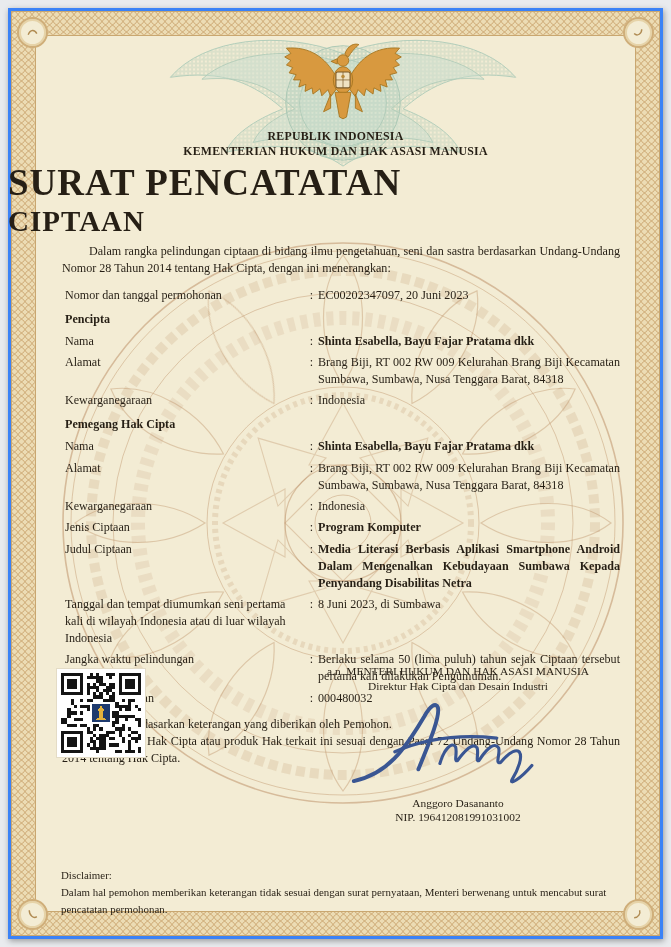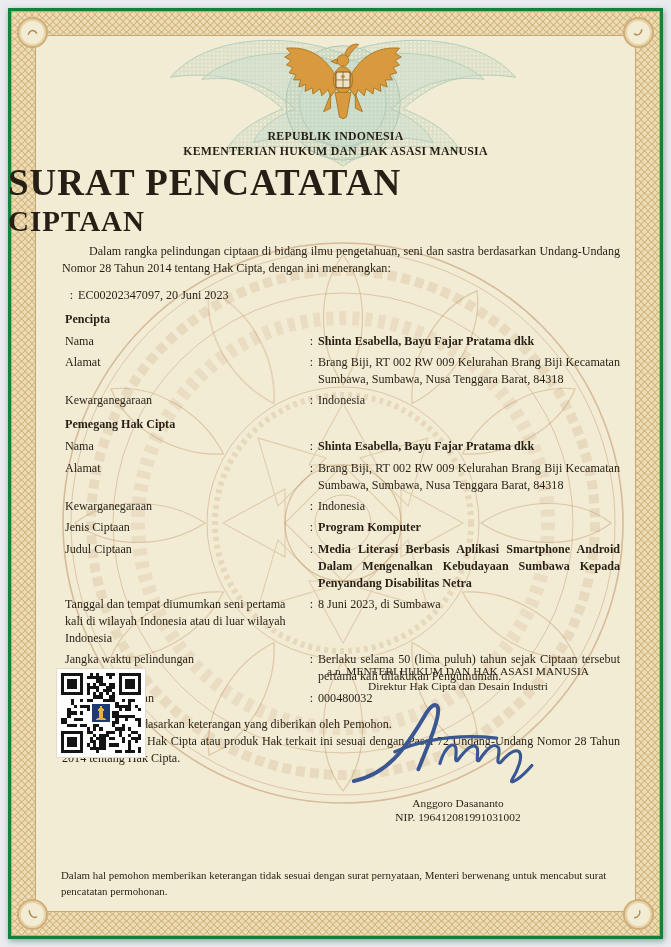--- a/index.html
+++ b/index.html
@@ -7,21 +7,21 @@
     background:#e9ebee;
     width:671px;height:947px;
     font-family:"Liberation Serif","DejaVu Serif",serif;
     color:#261f15;
     -webkit-font-smoothing:antialiased;
   }
   .paper{
     position:relative;
     width:655px;height:931px;
     margin:8px auto;
-    background:#15803d;
+    background:#3b82f6;
     box-shadow:1px 2px 6px rgba(0,0,0,.35);
     overflow:hidden;
   }
   
   .band{
     position:absolute;inset:3px;
     background-color:#ecdcb4;
     background-image:radial-gradient(circle, rgba(216,188,142,0) 2.1px, #d4b584 2.4px, #d4b584 3.1px, rgba(216,188,142,0) 3.4px);
     background-size:7px 7px;
     box-shadow:inset 0 0 0 1px #c9a770;
@@ -189,20 +189,21 @@
   </div>
 
   <h1 class="title1">SURAT PENCATATAN</h1>
   <h2 class="title2">CIPTAAN</h2>
 
   <div class="bodycol">
     <p class="intro">Dalam rangka pelindungan ciptaan di bidang ilmu pengetahuan, seni dan sastra berdasarkan Undang-Undang Nomor 28 Tahun 2014 tentang Hak Cipta, dengan ini menerangkan:</p>
 
     <div class="fields">
       <div class="row">
+        <span class="lbl">Nomor dan tanggal permohonan</span>
           <span class="colon">:</span>
           <span class="val">EC00202347097, 20 Juni 2023</span>
       </div>
       <div class="section">Pencipta</div>
       <div class="row bv">
         <span class="lbl">Nama</span>
           <span class="colon">:</span>
           <span class="val">Shinta Esabella, Bayu Fajar Pratama dkk</span>
       </div>
       <div class="row">
@@ -467,16 +468,17 @@
         <path d="M8,92 C42,85 60,60 80,26 C86,15 92,11 94,17 C96,26 87,48 74,80" stroke-width="4"></path>
         <path d="M50,62 C82,48 116,44 154,48" stroke-width="3.4"></path>
         <path d="M96,74 C100,60 108,51 112,57 C114,63 110,73 114,71 C122,60 130,52 134,58 C136,63 132,73 136,71 C144,58 152,52 156,58 C158,64 152,75 158,73 C164,66 172,58 177,62 C181,67 176,80 170,90 C166,97 178,90 190,76" stroke-width="3.2"></path>
       </g>
     </svg>
     <div class="sig-name">Anggoro Dasananto</div>
     <div>NIP. 196412081991031002</div>
   </div>
 
   <div class="disclaimer">
+    <div class="d-title">Disclaimer:</div>
     <div>Dalam hal pemohon memberikan keterangan tidak sesuai dengan surat pernyataan, Menteri berwenang untuk mencabut surat pencatatan permohonan.</div>
   </div>
 
 </div>
 
 </body></html>

